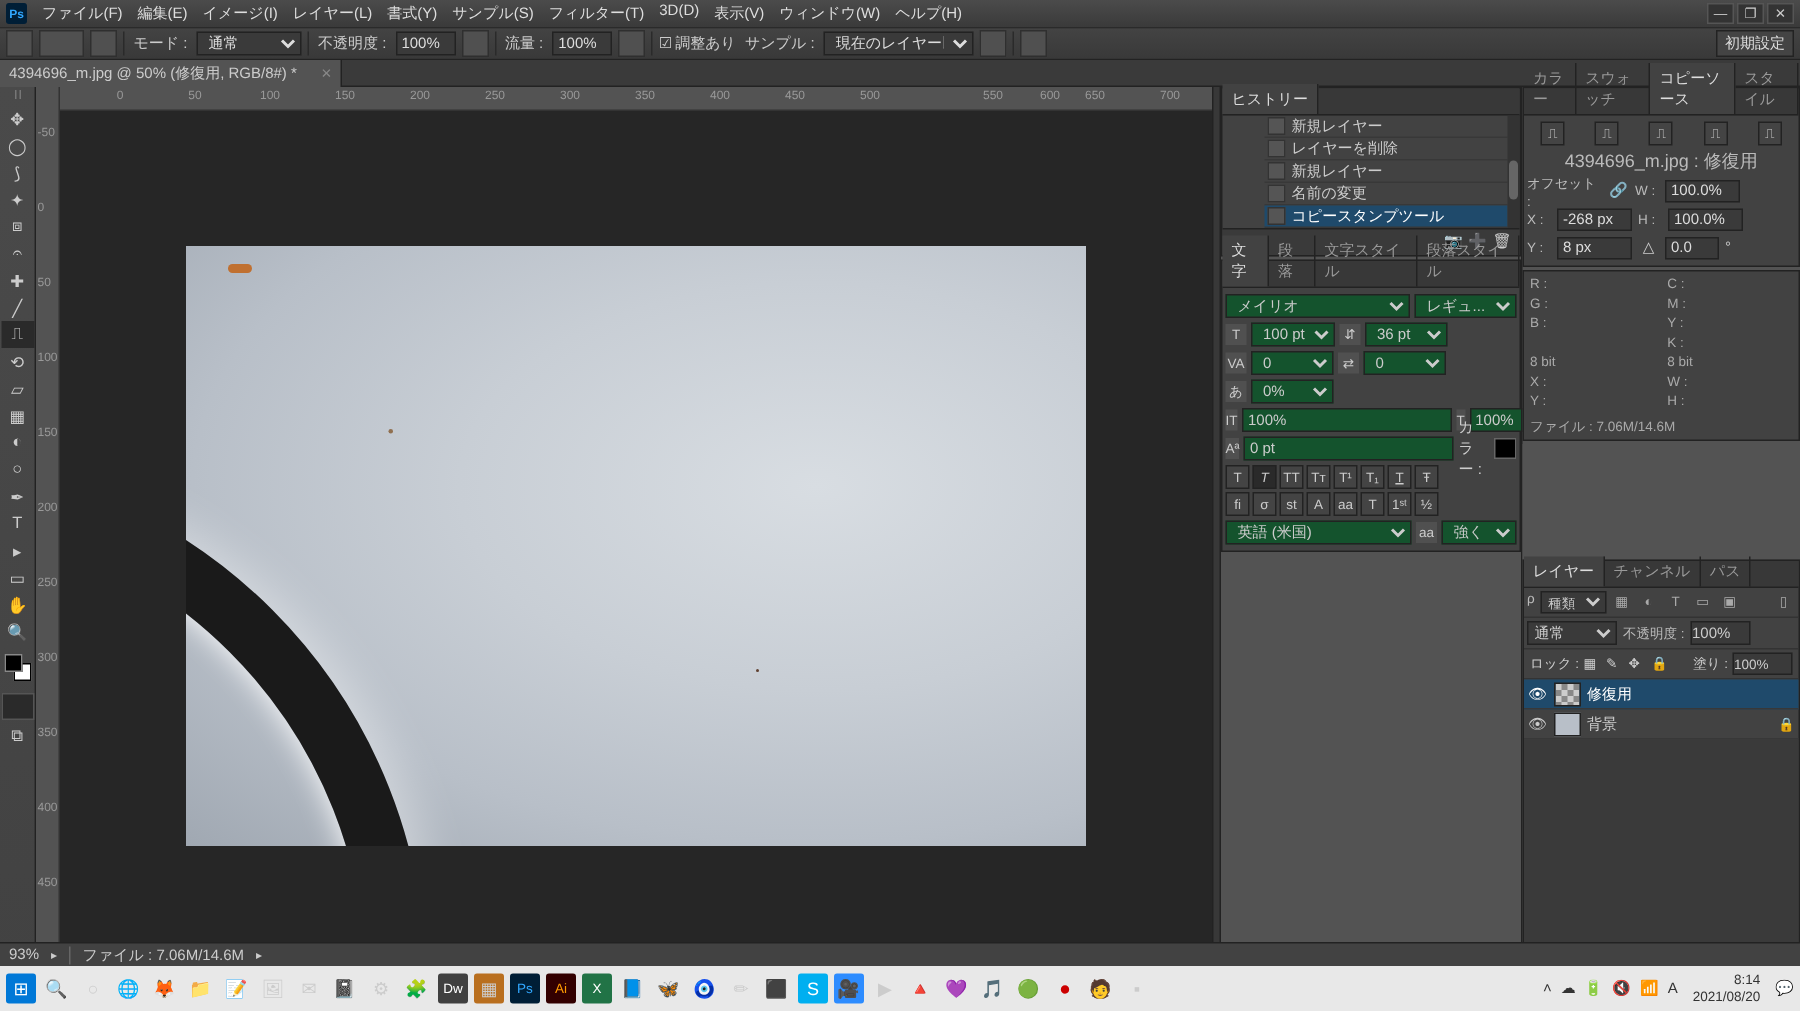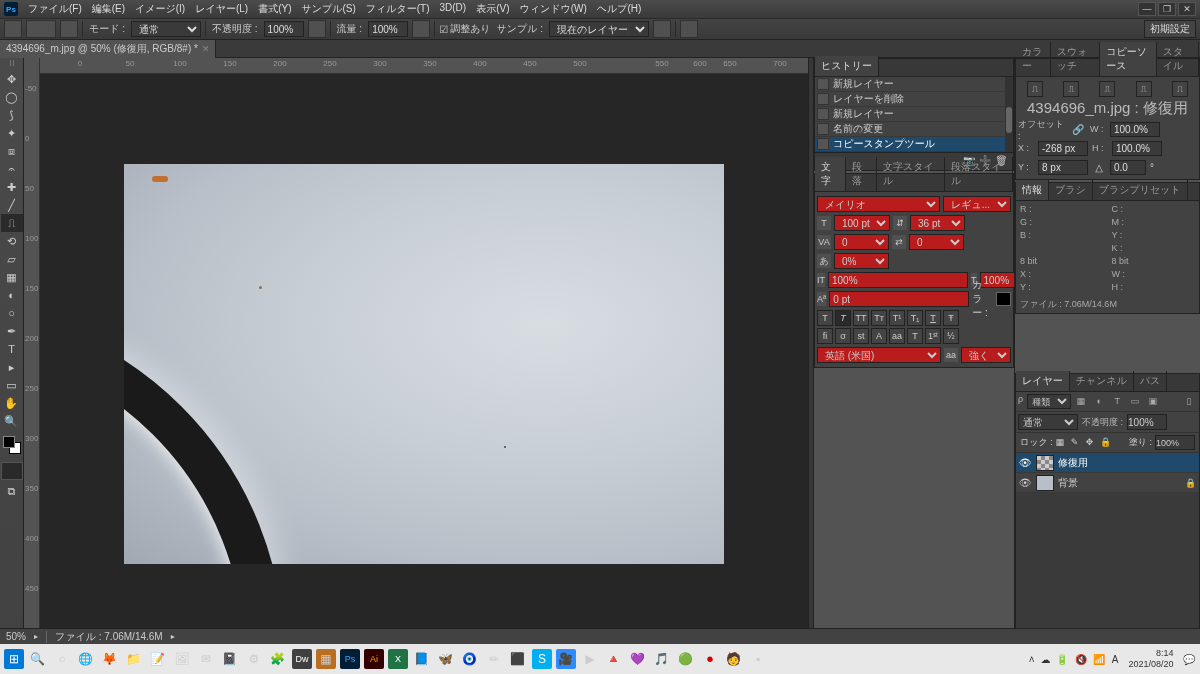--- a/index.html
+++ b/index.html
@@ -13,21 +13,21 @@
 .winctrl span { width: 18px; height: 14px; display:flex; align-items:center; justify-content:center; background:#333; margin-left:2px; border:1px solid #555; font-size:9px;}
 
 .optbar { height: 22px; background: linear-gradient(#434343,#393939); border-top:1px solid #2a2a2a; border-bottom:1px solid #222; display:flex; align-items:center; padding:0 4px; gap:4px; font-size:10px;}
 .ob-ico { width:18px; height:18px; background:#505050; border:1px solid #2f2f2f; }
 .ob-sep { width:1px; height:16px; background:#2a2a2a; }
 .ob-lbl { color:#ccc; padding:0 2px;}
 .ob-in { background:#3a3a3a; border:1px solid #222; color:#ddd; padding:1px 3px; font-size:10px; height:16px; }
 .ob-btn { background:#444; border:1px solid #222; padding:1px 5px; font-size:10px; color:#ddd; margin-left:auto;}
 
 .doc-tab-bar { height:18px; background:#3a3a3a; display:flex; align-items:center; border-bottom:1px solid #222;}
-.doc-tab { background:#535353; padding:2px 6px; font-size:10px; color:#ccc; border-right:1px solid #222; display:flex; align-items:center; gap:4px;}
+.doc-tab { background:#535353; padding:2px 6px; font-size:10px; color:#ccc; border-right:1px solid #222; display:flex; align-items:center; gap:16px;}
 .doc-tab .x { font-size:9px; color:#888;}
 
 .workspace { position:absolute; top:58px; left:0; right:0; bottom:20px; display:flex; }
 
 .toolbox { width:24px; background: linear-gradient(#4a4a4a,#424242); border-right:1px solid #222; display:flex; flex-direction:column; padding:2px 0; }
 .tbx-handle { height:8px; display:flex; justify-content:center; gap:2px; margin-bottom:2px;}
 .tbx-handle i { width:1px; height:6px; background:#777;}
 .tool { width:22px; height:18px; margin:0 auto; display:flex; align-items:center; justify-content:center; font-size:11px; color:#ccc; cursor:default; }
 .tool.sel { background:#2a2a2a; }
 .fgbg { position:relative; width:22px; height:22px; margin:4px auto;}
@@ -55,21 +55,21 @@
 .panel-tabs { height:18px; background:#383838; display:flex; align-items:flex-end; border-bottom:1px solid #222;}
 .ptab { padding:3px 6px; color:#999; font-size:10px; border-right:1px solid #222; cursor:default;}
 .ptab.act { background:#424242; color:#ddd;}
 .panel-body { padding:2px; }
 
 .hist-row { display:flex; align-items:center; height:15px; padding:0 2px; gap:4px; border-bottom:1px solid #383838;}
 .hist-row.sel { background:#1f4a6b; color:#fff;}
 .hist-ico { width:12px; height:12px; background:#555; border:1px solid #333;}
 
 .char-row { display:flex; align-items:center; gap:3px; height:18px; margin:1px 0;}
-.char-sel { background:#b91c1c; border:1px solid #222; color:#ccc; padding:1px 3px; font-size:10px; height:16px; flex:1;}
+.char-sel { background:#14532d; border:1px solid #222; color:#ccc; padding:1px 3px; font-size:10px; height:16px; flex:1;}
 .char-ico { width:14px; height:14px; background:#505050; display:flex; align-items:center; justify-content:center; font-size:9px;}
 .tt-row { display:flex; gap:2px; margin:2px 0;}
 .tt-btn { width:16px; height:16px; background:#444; border:1px solid #222; display:flex; align-items:center; justify-content:center; font-size:9px;}
 
 .cs-row { display:flex; align-items:center; gap:4px; height:18px; margin:1px 0;}
 .cs-lbl { width:50px; color:#bbb; font-size:9px;}
 .cs-in { background:#3a3a3a; border:1px solid #222; color:#ddd; padding:1px 3px; font-size:10px; width:50px; height:15px;}
 .cs-ico { width:14px; height:14px; display:flex; align-items:center; justify-content:center;}
 
 .info-body { font-size:9px; color:#aaa; line-height:13px; padding:2px 4px;}
@@ -244,21 +244,21 @@
     </div>
   </div>
 
   <div class="collapse"></div>
   <div class="rightcol panel-stack">
 
     <div class="panel">
       <div class="panel-tabs">
         <div class="ptab act">ヒストリー</div>
       </div>
-      <div style="display:flex;">
+      <div style="display:flex;margin-left:28px;">
         <div class="panel-body" style="flex:1;padding:0;">
           <div class="hist-row">
               <div class="hist-ico"></div>
               <span>新規レイヤー</span>
             </div>
           <div class="hist-row">
               <div class="hist-ico"></div>
               <span>レイヤーを削除</span>
             </div>
           <div class="hist-row">
@@ -369,21 +369,21 @@
         <div class="ptab">スタイル</div>
       </div>
       <div class="panel-body">
         <div class="tt-row" style="justify-content:space-around">
           <div class="tt-btn">⎍</div>
           <div class="tt-btn">⎍</div>
           <div class="tt-btn">⎍</div>
           <div class="tt-btn">⎍</div>
           <div class="tt-btn">⎍</div>
         </div>
-        <div style="text-align:center;font-size:15px;color:#bbb;margin:2px 0;">4394696_m.jpg : 修復用</div>
+        <div style="text-align:center;font-size:12px;color:#bbb;margin:2px 0;">4394696_m.jpg : 修復用</div>
         <div class="cs-row">
           <span class="cs-lbl">オフセット :</span>
           <span class="cs-ico">🔗</span>
           <span class="cs-lbl" style="width:16px">W :</span>
           <input class="cs-in" value="100.0%" style="">
         </div>
         <div class="cs-row">
           <span class="cs-lbl" style="width:16px">X :</span>
           <input class="cs-in" value="-268 px" style="">
           <span class="cs-lbl" style="width:16px">H :</span>
@@ -393,25 +393,20 @@
           <span class="cs-lbl" style="width:16px">Y :</span>
           <input class="cs-in" value="8 px" style="">
           <span class="cs-ico">△</span>
           <input class="cs-in" style="width: 36px;" value="0.0">
           <span>°</span>
         </div>
       </div>
     </div>
 
     <div class="panel">
-      <div class="panel-tabs">
-        <div class="ptab act">情報</div>
-        <div class="ptab">ブラシ</div>
-        <div class="ptab">ブラシプリセット</div>
-      </div>
       <div class="info-body">
         <div class="info-grid">
           <div><span>R :</span><br><span>G :</span><br><span>B :</span></div>
           <div><span>C :</span><br><span>M :</span><br><span>Y :</span><br><span>K :</span></div>
           <div>8 bit</div>
             <div>8 bit</div>
           <div><span>X :</span><br><span>Y :</span></div>
           <div><span>W :</span><br><span>H :</span></div>
         </div>
         <div style="margin-top:4px">ファイル : 7.06M/14.6M</div>
@@ -473,21 +468,21 @@
         <span class="lf-ico">➕</span>
         <span class="lf-ico">🗑</span>
       </div>
     </div>
   </div>
 </div>
 
 <div class="stop">止</div>
 
 <div class="statusbar" style="bottom:30px">
-  <span>50%</span>
+  <span>93%</span>
   <span style="font-size:8px">▸</span>
   <div class="sep"></div>
   <span>ファイル : 7.06M/14.6M</span>
   <span style="font-size:8px">▸</span>
 </div>
 
 <div class="taskbar">
   <div class="titem" style="background:#0078d7;color:#fff">⊞</div>
   <div class="titem">🔍</div>
   <div class="titem">○</div>

